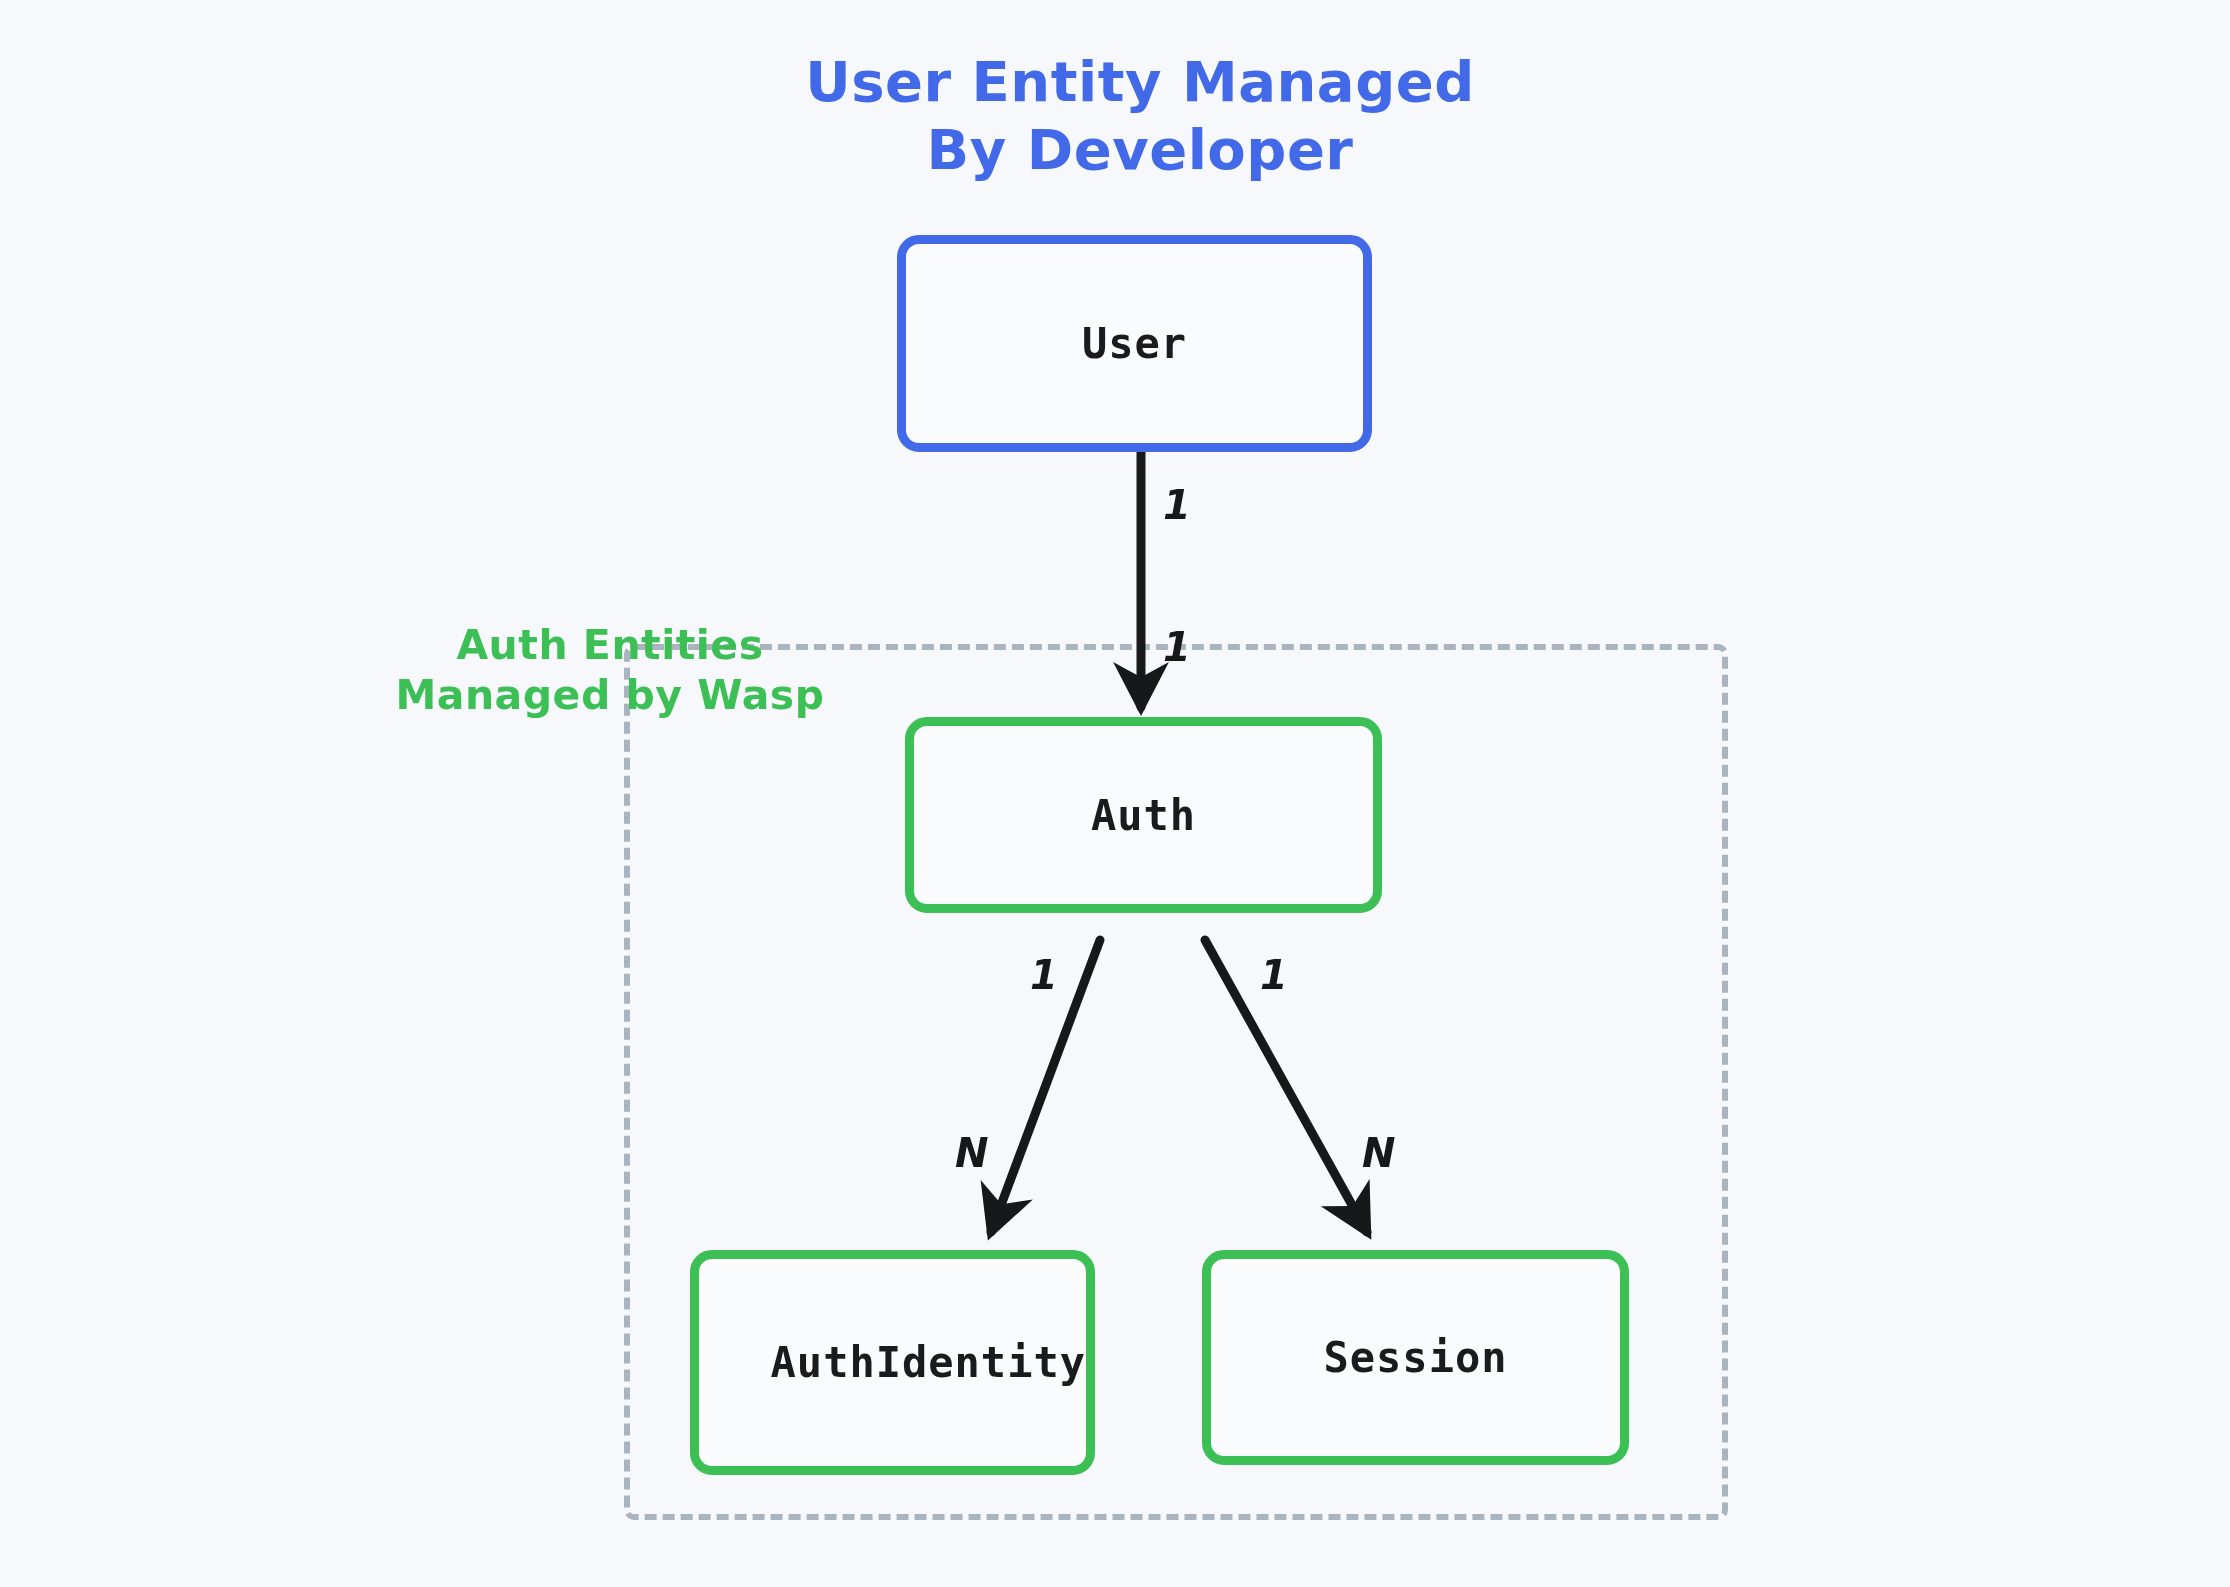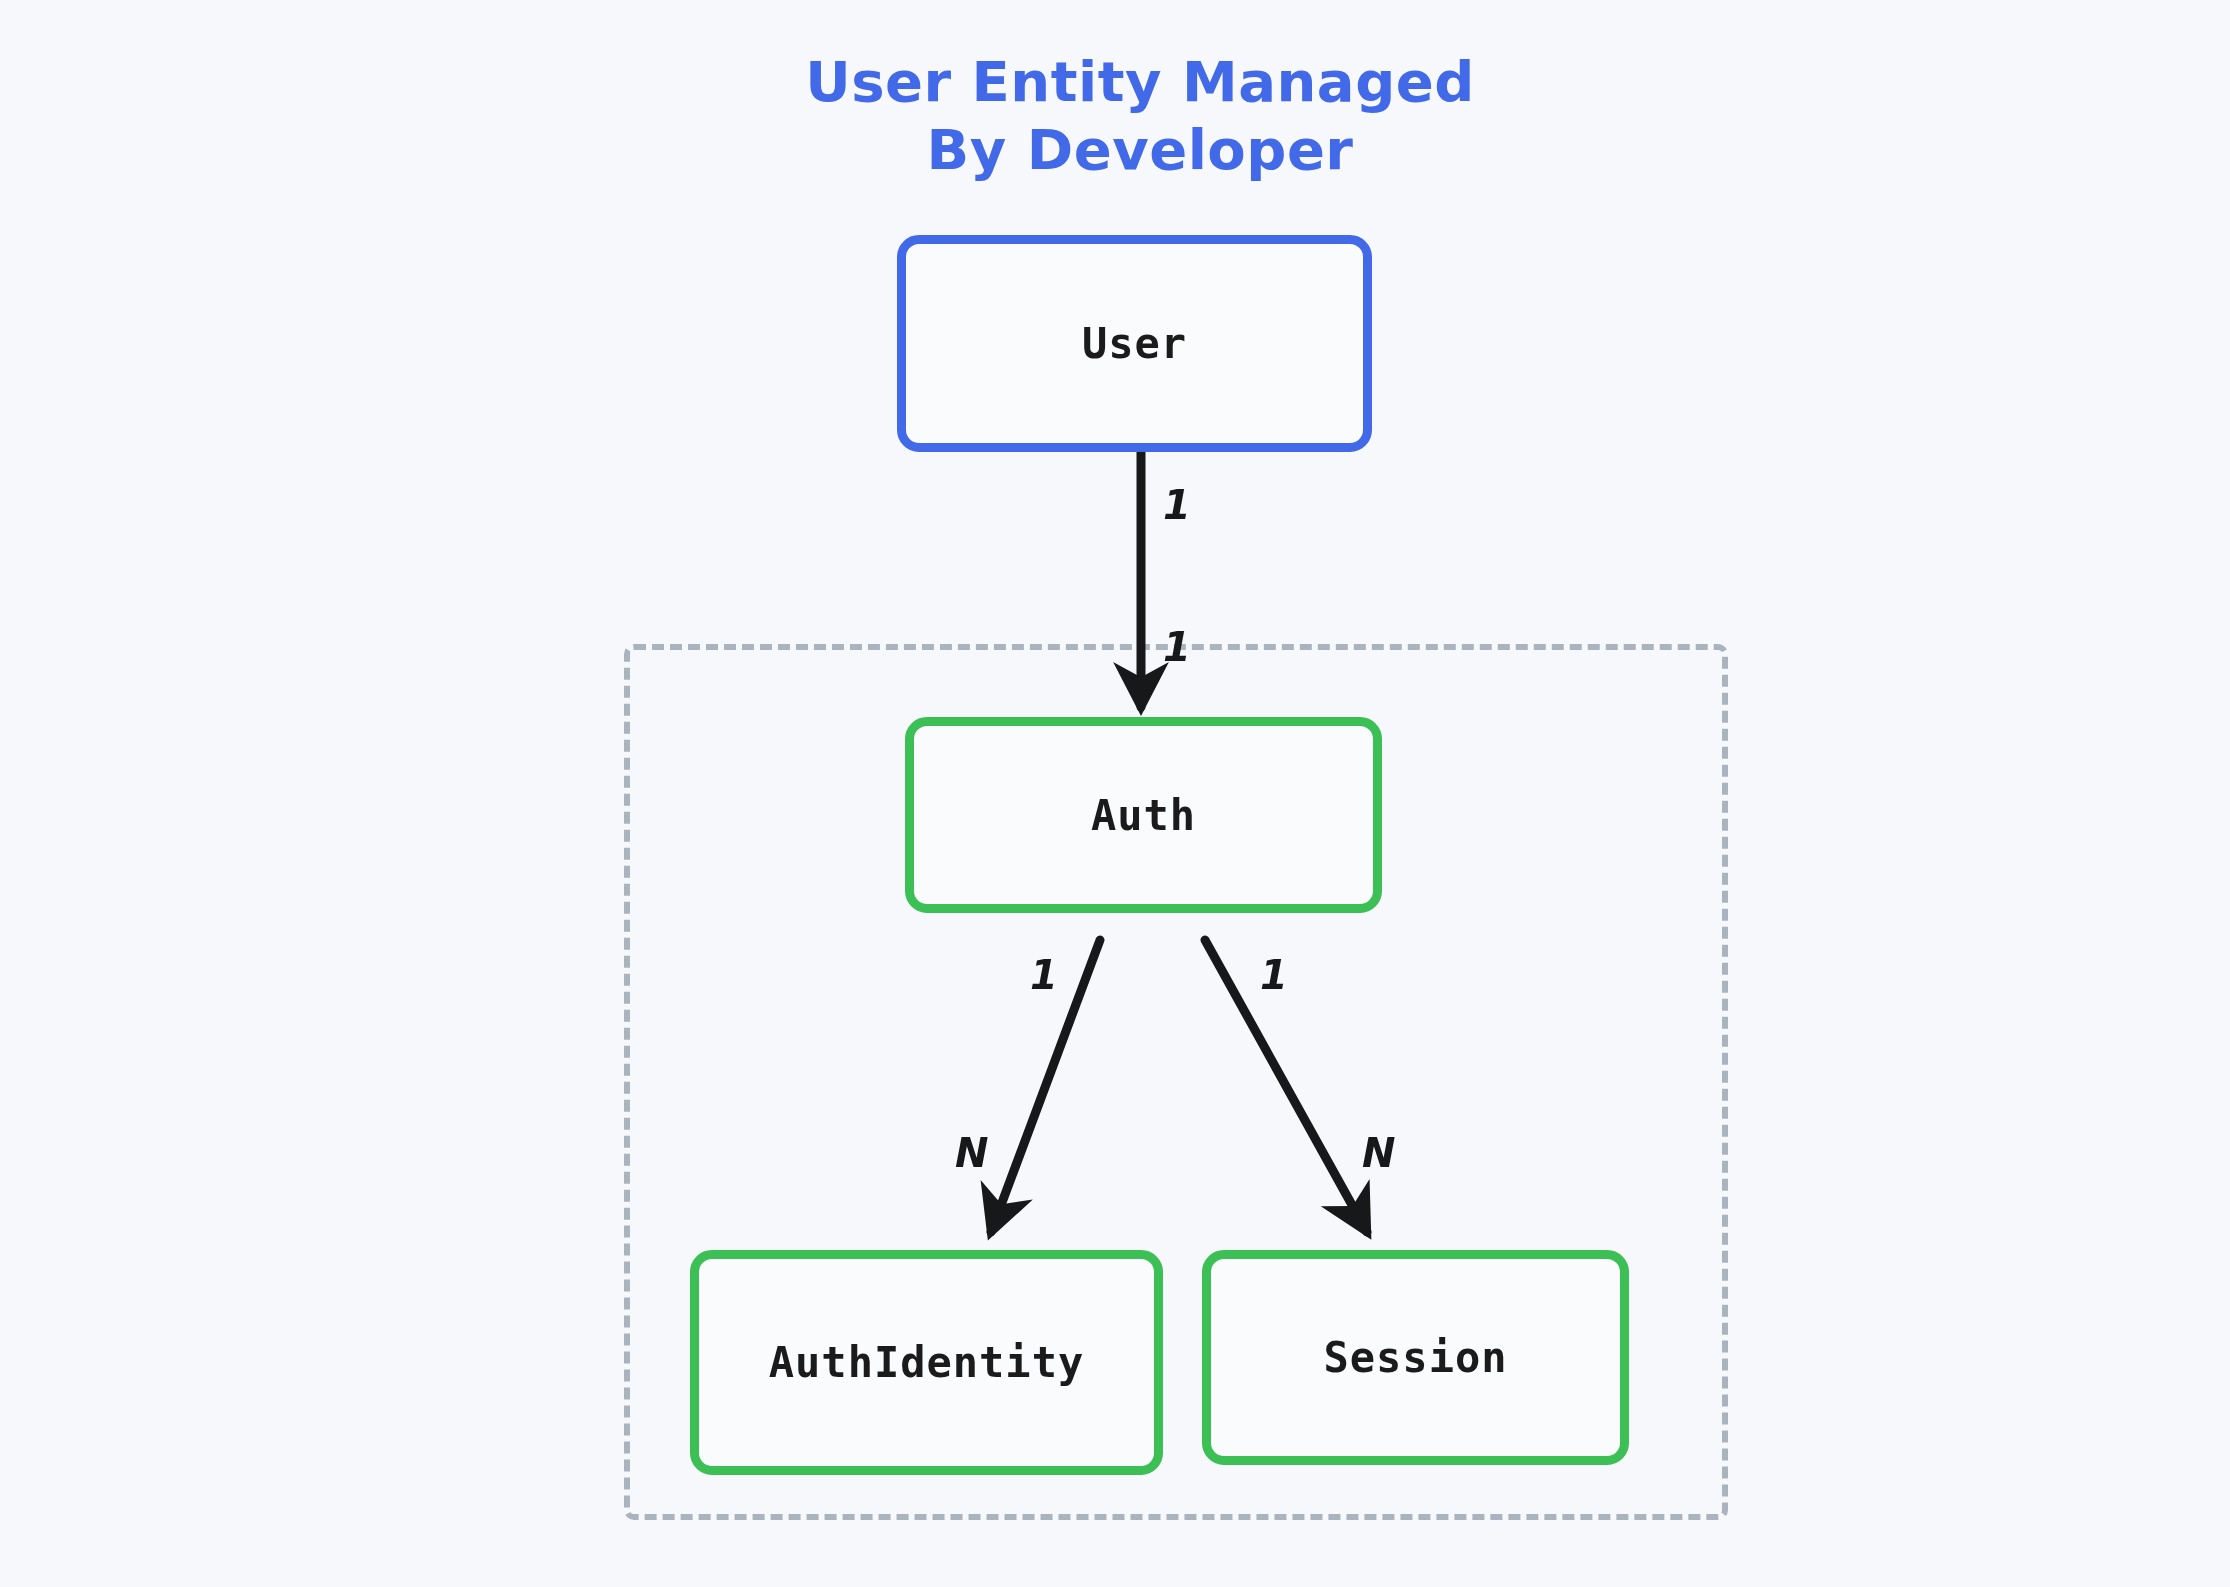--- a/index.html
+++ b/index.html
@@ -72,21 +72,21 @@
     font-weight: 700;
     font-size: 42px;
     color: #1b1b1b;
     letter-spacing: 1px;
   }
   .entity-box.blue  { border: 9px solid #4169e8; }
   .entity-box.green { border: 9px solid #3cbf54; }
 
   #box-user         { left: 897px;  top: 235px;  width: 475px; height: 217px; }
   #box-auth         { left: 905px;  top: 717px;  width: 477px; height: 196px; }
-  #box-authidentity { left: 690px;  top: 1250px; width: 473px; height: 225px; }
+  #box-authidentity { left: 690px;  top: 1250px; width: 405px; height: 225px; justify-content: flex-end; }
   #box-session      { left: 1202px; top: 1250px; width: 427px; height: 215px; border-radius: 22px; }
 
   
   #arrow-layer {
     position: absolute;
     left: 0; top: 0;
     width: 2230px;
     height: 1587px;
     z-index: 3;
     pointer-events: none;
@@ -113,20 +113,22 @@
 </head>
 <body>
 
 <div id="canvas">
 
   <div id="developer-group-label" class="group-label">User Entity Managed
 By Developer</div>
 
   <div id="wasp-boundary"></div>
 
+  <div id="wasp-group-label" class="group-label">Auth Entities
+Managed by Wasp</div>
 
   <svg id="arrow-layer" viewBox="0 0 2230 1587">
     <defs>
       <marker id="arrowhead" markerWidth="7" markerHeight="7" refX="5.2" refY="3.5" orient="auto" markerUnits="strokeWidth">
         <path d="M 0.2 0.4 L 6.2 3.5 L 0.2 6.6 L 1.9 3.5 Z" fill="#17181a"></path>
       </marker>
     </defs>
 
     <line x1="1141" y1="452" x2="1141" y2="707" stroke="#17181a" stroke-width="9" stroke-linecap="round" marker-end="url(#arrowhead)"></line>
 

